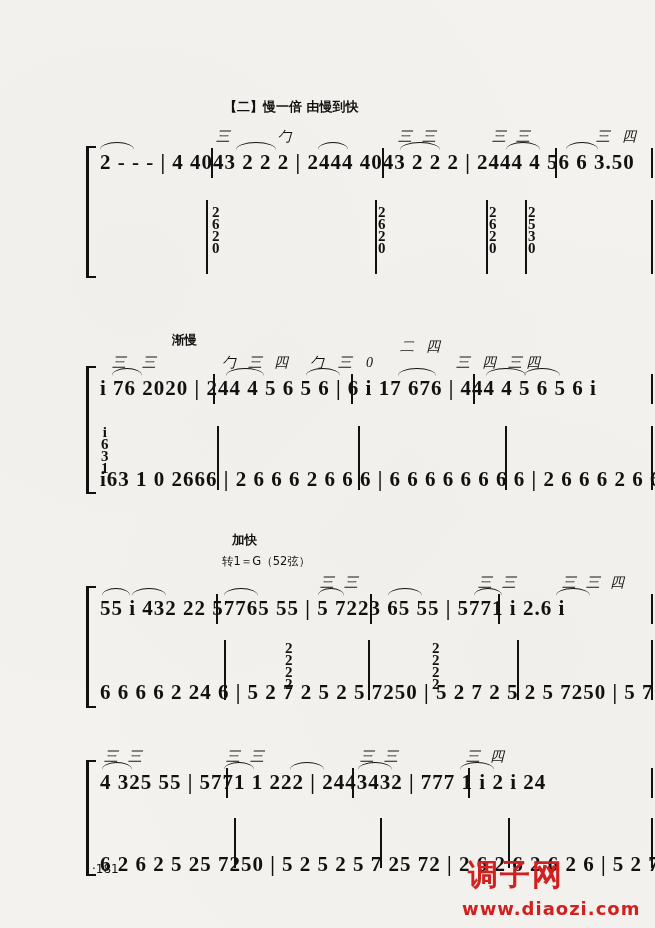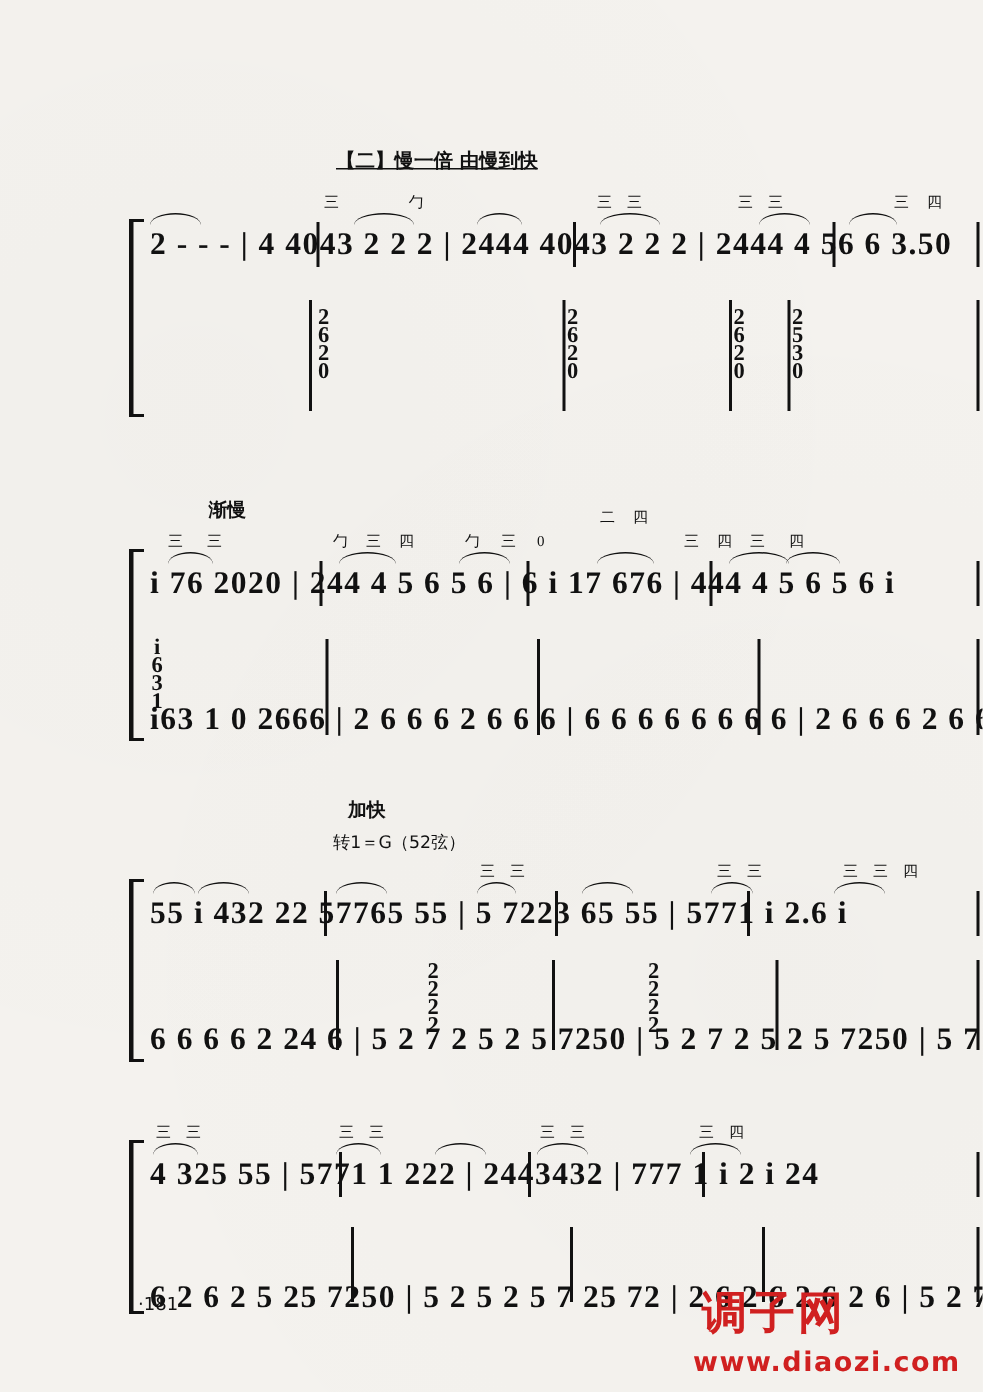--- a/index.html
+++ b/index.html
@@ -51,22 +51,23 @@
     font-size: 21px;
     font-weight: bold;
     letter-spacing: 1px;
   }
   .bass {
     font-size: 21px;
     font-weight: bold;
     letter-spacing: 1px;
   }
   .tiny {
-    font-size: 10px;
+    font-size: 14px;
     letter-spacing: 0px;
+    font-style: italic;
   }
   .label-cn {
     font-family: "DejaVu Sans", sans-serif;
     font-size: 12.5px;
     color: #111;
     font-weight: bold;
   }
   .label-cn.small {
     font-size: 11.5px;
     font-weight: normal;
@@ -104,21 +105,21 @@
     font-weight: bold;
   }
   .wm-title { font-size: 30px; letter-spacing: 2px; }
   .wm-url { font-size: 18px; letter-spacing: 1px; }
 </style>
 </head>
 <body>
 
 <div class="page">
 
-  <div class="heading" style="left:224px; top:98px; position:absolute;text-decoration:underline;">【二】慢一倍  由慢到快</div>
+  <div class="heading" style="left:224px; top:98px; position:absolute;">【二】慢一倍  由慢到快</div>
 
   <div class="system" style="top:128px; height:145px;">
 
     <div class="bracket" style="left:86px; top:18px; height:128px;"></div>
 
     <div class="row tiny" style="left:216px; top:0px; letter-spacing:22px;">三 勹</div>
     <div class="row tiny" style="left:398px; top:0px; letter-spacing:10px;">三三</div>
     <div class="row tiny" style="left:492px; top:0px; letter-spacing:10px;">三三</div>
     <div class="row tiny" style="left:596px; top:0px; letter-spacing:12px;">三四</div>
 
@@ -145,21 +146,21 @@
 
     <div class="barline" style="left:86px; top:72px; height:74px;"></div>
     <div class="barline" style="left:206px; top:72px; height:74px;"></div>
     <div class="barline" style="left:375px; top:72px; height:74px;"></div>
     <div class="barline" style="left:486px; top:72px; height:74px;"></div>
     <div class="barline" style="left:525px; top:72px; height:74px;"></div>
     <div class="barline" style="left:651px; top:72px; height:74px;"></div>
   </div>
 
   <div class="system" style="top:332px; height:150px;">
-    <div class="label-cn" style="position:absolute; left:139px; top:0px;">渐慢</div>
+    <div class="label-cn" style="position:absolute; left:172px; top:0px;">渐慢</div>
 
     <div class="bracket" style="left:86px; top:34px; height:124px;"></div>
 
     <div class="row tiny" style="left:112px; top:22px; letter-spacing:16px;">三三</div>
     <div class="row tiny" style="left:222px; top:22px; letter-spacing:12px;">勹三四</div>
     <div class="row tiny" style="left:310px; top:22px; letter-spacing:14px;">勹三0</div>
     <div class="row tiny" style="left:400px; top:6px; letter-spacing:12px;">二四</div>
     <div class="row tiny" style="left:456px; top:22px; letter-spacing:12px;">三四三</div>
     <div class="row tiny" style="left:526px; top:22px;">四</div>
 

